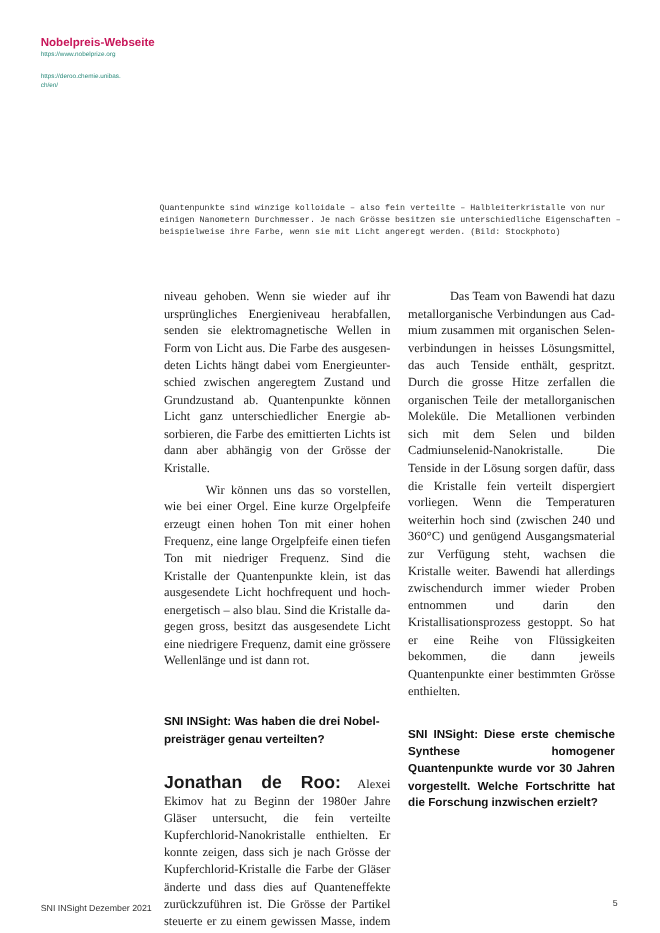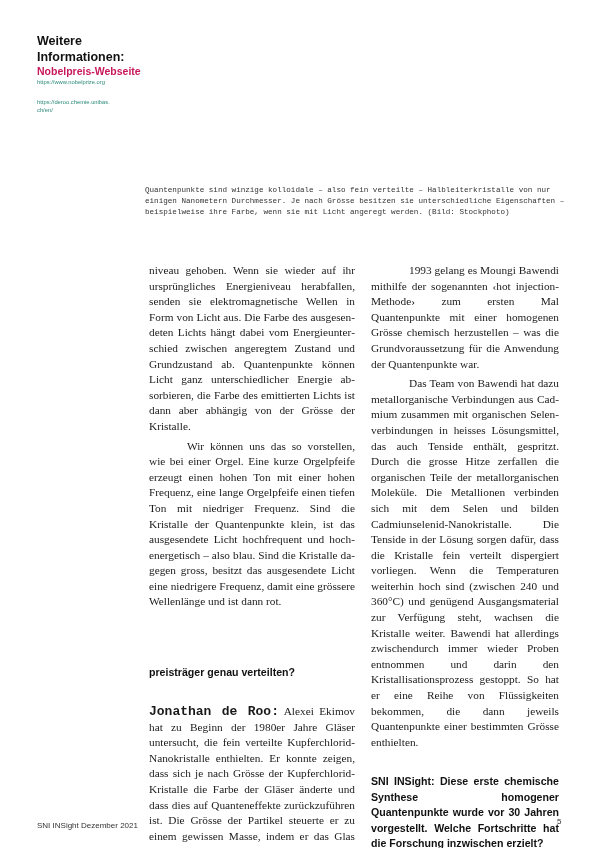--- a/index.html
+++ b/index.html
@@ -11,62 +11,57 @@
   .link-block { margin-top:12px; }
   .link-block.first { margin-top:0; }
   .caption { position:absolute; left:145px; top:185px; width:422px; font-family:Liberation Mono, monospace; font-size:7.6px; line-height:11px; color:#333; margin:0; }
   .col { position:absolute; top:259px; width:214px; font-family:"Liberation Serif", serif; font-size:11.3px; line-height:15.6px; color:#1a1a1a; }
   .col.left { left:145px; }
   .col.right { left:367px; width:196px; }
   .col p { margin:4px; text-align:justify; hyphens:manual; }
   .col p.indent { text-indent:38px; }
   .q { font-family:"Liberation Sans", sans-serif; font-weight:bold; font-size:10.6px; line-height:15.6px; color:#111; margin:0; }
   .gap { height:15.6px; }
-  .speaker { font-family:Liberation Mono, monospace; font-weight:bold; font-size:13px; }
+  .speaker { font-family:Liberation Sans, sans-serif; font-weight:bold; font-size:16px; }
   .footer-left { position:absolute; left:37px; top:821px; font-family:"Liberation Sans", sans-serif; font-size:8px; color:#333; }
   .footer-right { position:absolute; left:557px; top:817px; font-family:"Liberation Sans", sans-serif; font-size:8px; color:#333; }
 </style>
 </head>
 <body>
 
 <div class="sidebar">
-  <div class="sidebar-title">
-    <span>Weitere</span><br>
-    <span>Informationen:</span>
-  </div>
   <div class="link-block first">
     <a class="link-title">Nobelpreis-Webseite</a>
     <a class="link-url">https://www.nobelprize.org</a>
   </div>
   <div class="link-block">
     <a class="link-url">
       <span>https://deroo.chemie.unibas.</span><br>
       <span>ch/en/</span>
     </a>
   </div>
 </div>
 
 <p class="caption">Quantenpunkte sind winzige kolloidale – also fein verteilte – Halbleiterkristalle von nur einigen Nanometern Durch­messer. Je nach Grösse besitzen sie unterschiedliche Eigenschaften – beispielweise ihre Farbe, wenn sie mit Licht angeregt werden. (Bild: Stockphoto)</p>
 
 <div class="col left">
   <p>niveau gehoben. Wenn sie wieder auf ihr ursprüngliches Energieniveau herabfallen, senden sie elektromagnetische Wellen in Form von Licht aus. Die Farbe des ausgesen­deten Lichts hängt dabei vom Energieunter­schied zwischen angeregtem Zustand und Grundzustand ab. Quantenpunkte können Licht ganz unterschiedlicher Energie ab­sorbieren, die Farbe des emittierten Lichts ist dann aber abhängig von der Grösse der Kristalle.</p>
   <p class="indent">Wir können uns das so vorstellen, wie bei einer Orgel. Eine kurze Orgelpfeife erzeugt einen hohen Ton mit einer hohen Frequenz, eine lange Orgelpfeife einen tie­fen Ton mit niedriger Frequenz. Sind die Kristalle der Quantenpunkte klein, ist das ausgesendete Licht hochfrequent und hoch­energetisch – also blau. Sind die Kristalle da­gegen gross, besitzt das ausgesendete Licht eine niedrigere Frequenz, damit eine grösse­re Wellenlänge und ist dann rot.</p>
   <div class="gap"></div>
   <div class="gap"></div>
   <p class="q">
-    <br>
+    <span>SNI INSight: Was haben die drei Nobel-</span><br>
     <span>preisträger genau verteilten?</span>
   </p>
   <div class="gap"></div>
   <p><span class="speaker">Jonathan de Roo:</span><span> Alexei Ekimov hat zu Be­ginn der 1980er Jahre Gläser untersucht, die fein verteilte Kupferchlorid-Nanokristalle enthielten. Er konnte zeigen, dass sich je nach Grösse der Kupferchlorid-Kristalle die Farbe der Gläser änderte und dass dies auf Quanteneffekte zurückzuführen ist. Die Grö­sse der Partikel steuerte er zu einem gewis­sen Masse, indem er das Glas unterschiedlich erhitzte und abkühlte.</span></p>
   <p class="indent">Louis Brus untersuchte dann ein paar Jahre später Quantenpunkte aus Cad­miumsulfid zum ersten Mal in Flüssigkeiten. Er zeigte, dass die Grösse der frei in Flüs­</p>
 </div>
 
 <div class="col right">
-  <p class="indent">1993 gelang es Moungi Bawendi mithilfe der sogenannten ‹hot injection-Methode› zum ersten Mal Quantenpunkte mit einer homogenen Grösse chemisch her­zustellen – was die Grundvoraussetzung für die Anwendung der Quantenpunkte war.</p>
   <p class="indent">Das Team von Bawendi hat dazu metallorganische Verbindungen aus Cad­mium zusammen mit organischen Selen­verbindungen in heisses Lösungsmittel, das auch Tenside enthält, gespritzt. Durch die grosse Hitze zerfallen die organischen Teile der metallorganischen Moleküle. Die Metall­ionen verbinden sich mit dem Selen und bilden Cadmiunselenid-Nanokristalle. Die Tenside in der Lösung sorgen dafür, dass die Kristalle fein verteilt dispergiert vorliegen. Wenn die Temperaturen weiterhin hoch sind (zwischen 240 und 360°C) und genügend Aus­gangsmaterial zur Verfügung steht, wachsen die Kristalle weiter. Bawendi hat allerdings zwischendurch immer wieder Proben ent­nommen und darin den Kristallisations­prozess gestoppt. So hat er eine Reihe von Flüssigkeiten bekommen, die dann jeweils Quantenpunkte einer bestimmten Grösse enthielten.</p>
   <div class="gap"></div>
   <p class="q">SNI INSight: Diese erste chemische Synthese homogener Quantenpunkte wurde vor 30 Jahren vorgestellt. Welche Fortschritte hat die Forschung inzwischen erzielt?</p>
 
 </div>
 
 <div class="footer-left">SNI INSight Dezember 2021</div>
 <div class="footer-right">5</div>
 
 </body></html>

